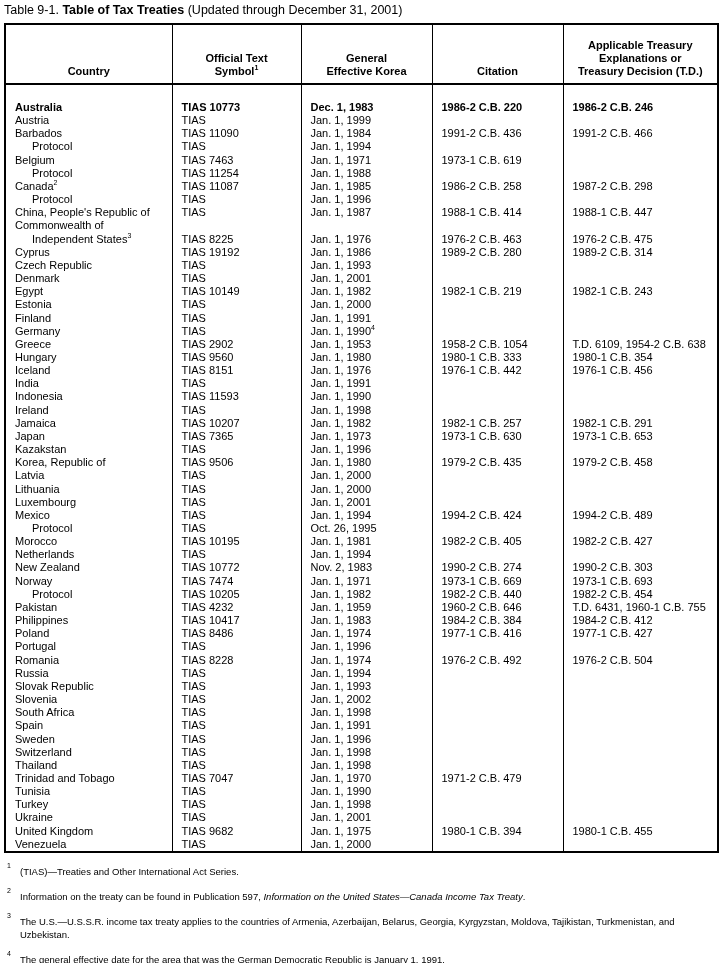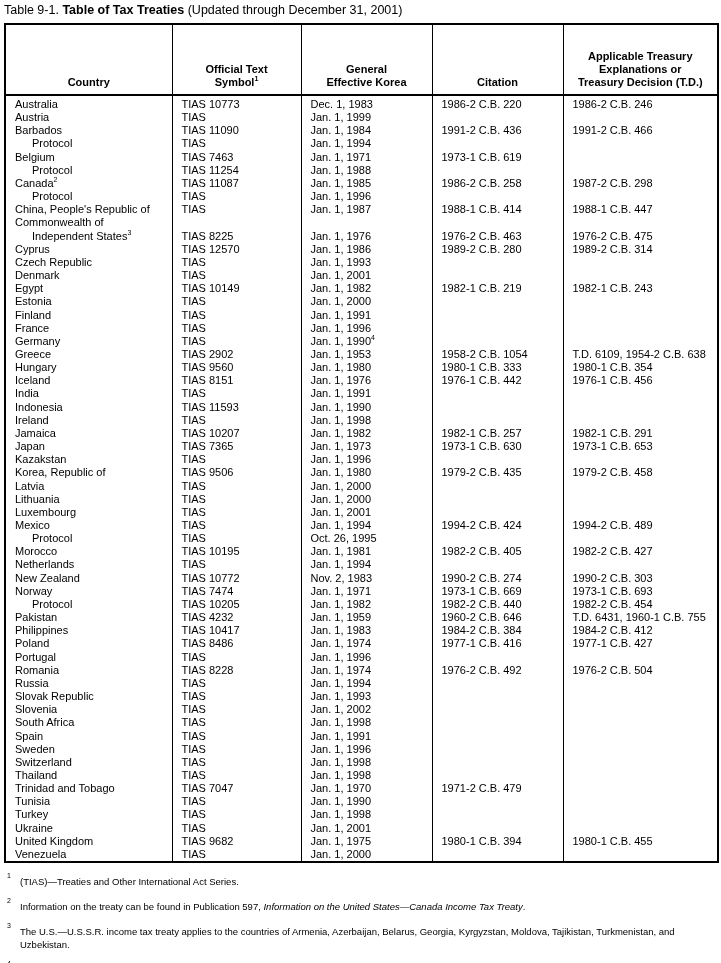--- a/index.html
+++ b/index.html
@@ -29,36 +29,36 @@
   col.c-citation { width: 131px; }
   col.c-treasury { width: 155px; }
   thead th {
     border-left: 1px solid #000;
     border-bottom: 2px solid #000;
     vertical-align: bottom;
     text-align: center;
     font-weight: bold;
     font-size: 11px;
     line-height: 13px;
-    height: 71px;
+    height: 60px;
     padding: 2px 2px 5px 2px;
   }
   thead th:first-child { border-left: none; margin-left: 12px; }
   tbody td {
     border-left: 1px solid #000;
     font-size: 11px;
     line-height: 13.15px;
     height: 13.15px;
     padding: 0 2px 0 9px;
     white-space: nowrap;
     overflow: hidden;
     vertical-align: top;
   }
   tbody td:first-child { border-left: none; }
-  tbody tr:first-child td { padding-top: 2px; }
+  tbody tr:first-child td { padding-top: 16px; font-weight: bold; }
   .indent { padding-left: 17px; }
   sup {
     font-size: 7px;
     line-height: 0;
     vertical-align: super;
   }
   .footnotes {
     margin: 11px 8px 0 4px;
     font-size: 9.5px;
     line-height: 13px;
@@ -172,21 +172,21 @@
         </tr>
         <tr>
           <td><span class="indent">Independent States</span><sup>3</sup></td>
           <td>TIAS 8225</td>
           <td>Jan. 1, 1976</td>
           <td>1976-2 C.B. 463</td>
           <td>1976-2 C.B. 475</td>
         </tr>
         <tr>
           <td><span>Cyprus</span></td>
-          <td>TIAS 12570</td>
+          <td>TIAS 19192</td>
           <td>Jan. 1, 1986</td>
           <td>1989-2 C.B. 280</td>
           <td>1989-2 C.B. 314</td>
         </tr>
         <tr>
           <td><span>Czech Republic</span></td>
           <td>TIAS</td>
           <td>Jan. 1, 1993</td>
           <td></td>
           <td></td>
@@ -209,27 +209,20 @@
           <td><span>Estonia</span></td>
           <td>TIAS</td>
           <td>Jan. 1, 2000</td>
           <td></td>
           <td></td>
         </tr>
         <tr>
           <td><span>Finland</span></td>
           <td>TIAS</td>
           <td>Jan. 1, 1991</td>
-          <td></td>
-          <td></td>
-        </tr>
-        <tr>
-          <td><span>France</span></td>
-          <td>TIAS</td>
-          <td>Jan. 1, 1996</td>
           <td></td>
           <td></td>
         </tr>
         <tr>
           <td><span>Germany</span></td>
           <td>TIAS</td>
           <td>Jan. 1, 1990<sup>4</sup></td>
           <td></td>
           <td></td>
         </tr>

